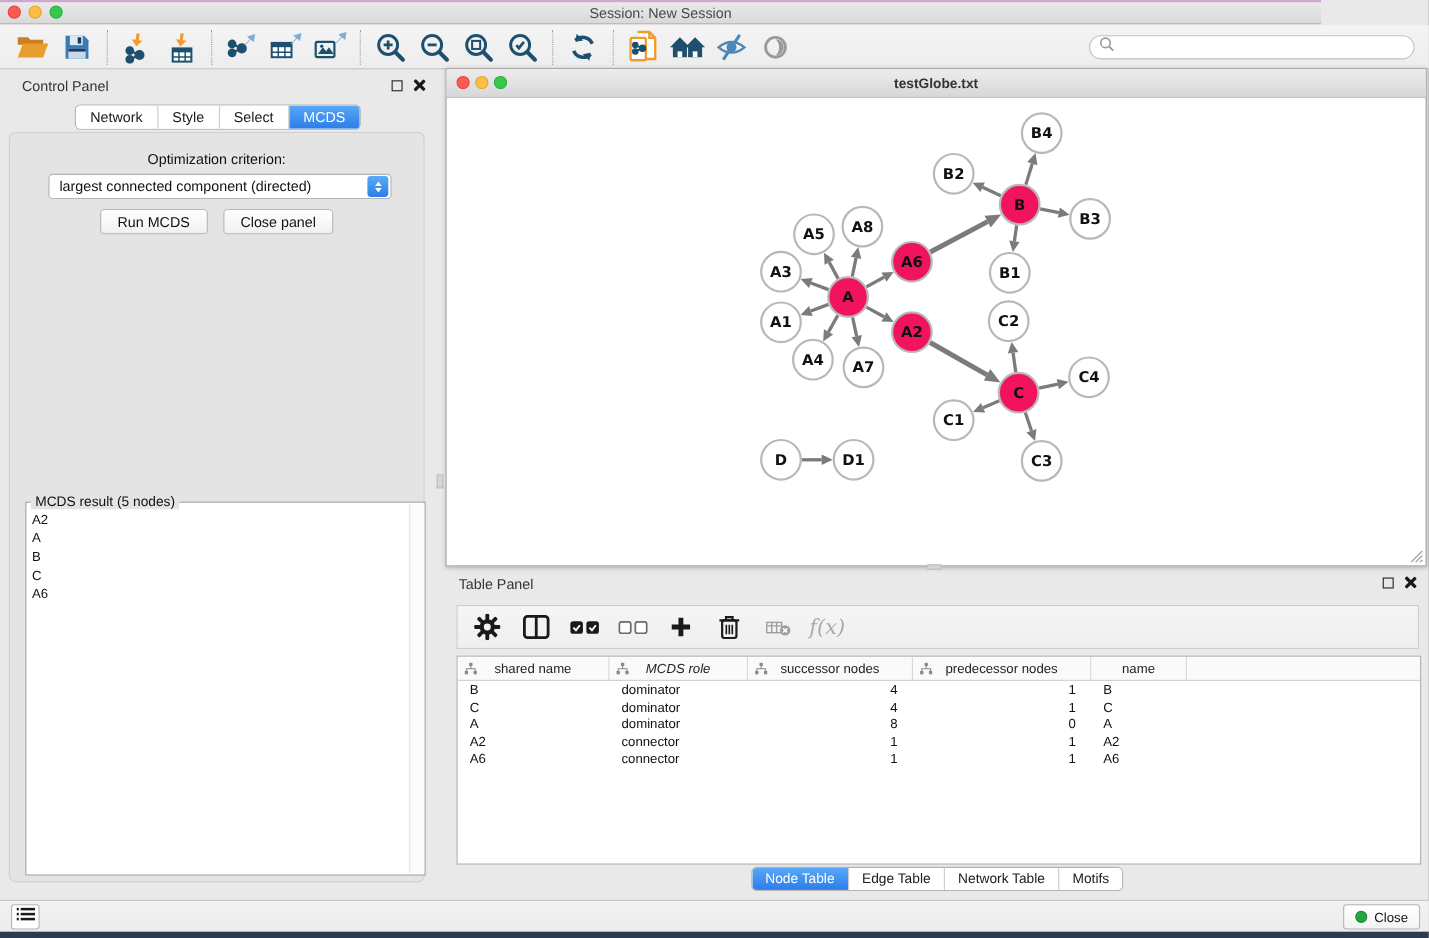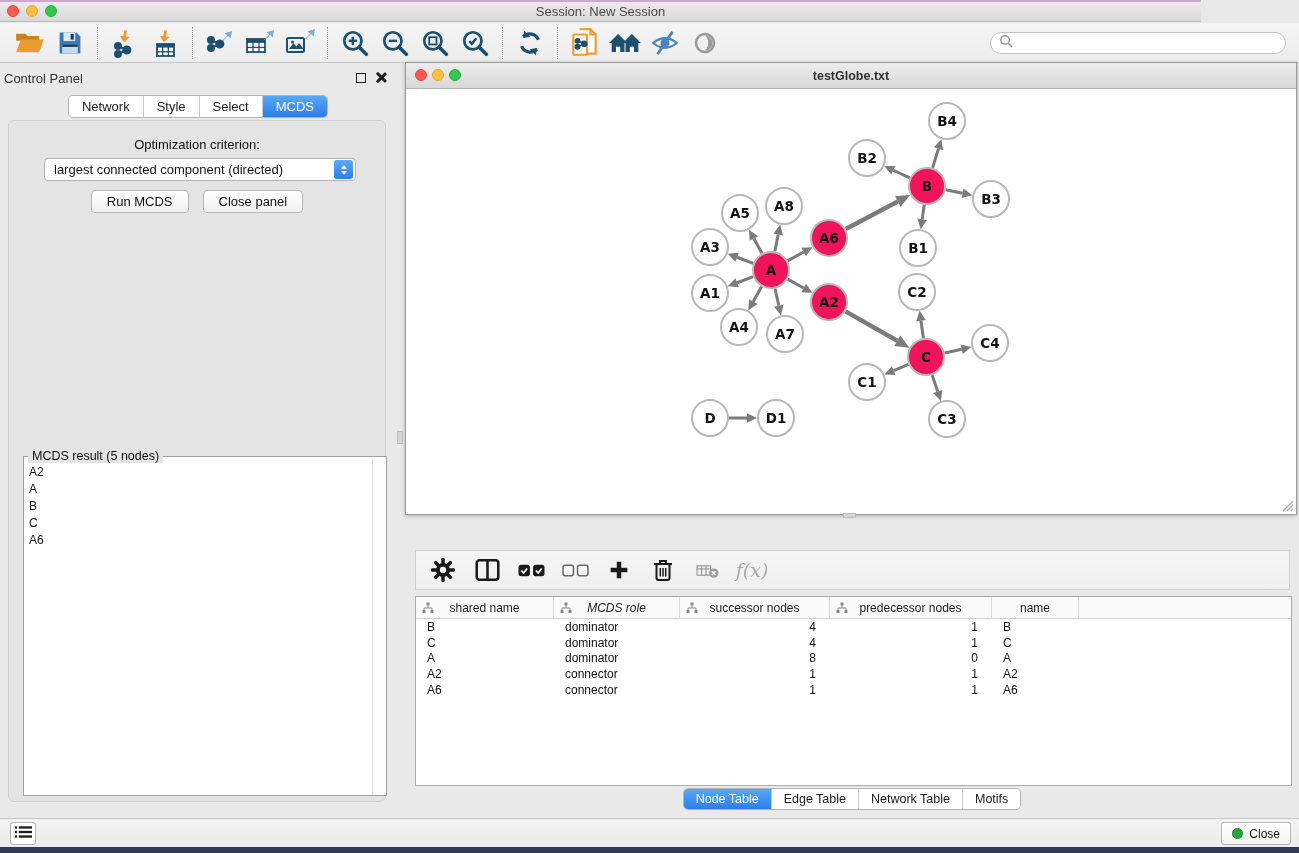--- a/index.html
+++ b/index.html
@@ -24,21 +24,21 @@
     display:flex; align-items:center; padding:0 10px; }
   .tb-btn { width:40px; height:34px; display:flex; align-items:center; justify-content:center; border-radius:4px; }
   .tb-sep { width:0; height:32px; border-left:1px dotted #9f9f9f; margin:0 7px; }
   .searchbox { margin-left:auto; width:296px; height:22px; background:#fff; border:1px solid #c2c2c2;
     border-radius:12px; display:flex; align-items:center; padding:0 8px; margin-right:3px; }
   .searchbox input { border:none; outline:none; flex:1; font-size:12px; background:transparent; }
 
   
   .control-panel { position:absolute; left:4px; top:66px; width:388px; height:748px; }
   .panel-titlerow { position:absolute; left:0; top:0; right:0; height:24px; }
-  .panel-title { position:absolute; left:0; top:5px; font-size:13px; color:#333; }
+  .panel-title { position:absolute; left:16px; top:5px; font-size:13px; color:#333; }
   .panel-wbtns { position:absolute; right:6px; top:6px; display:flex; gap:9px; align-items:center; }
   .float-ic { width:10px; height:10px; border:1.6px solid #222; }
   .close-ic { position:relative; width:11px; height:11px; }
   .close-ic::before,.close-ic::after { content:""; position:absolute; left:5px; top:-1px; width:2.6px; height:13px; background:#1a1a1a; border-radius:1px; }
   .close-ic::before { transform:rotate(45deg); } .close-ic::after { transform:rotate(-45deg); }
 
   .seg { display:inline-flex; border:1px solid #b4b4b4; border-radius:5px; overflow:hidden; background:#fff; }
   .seg-item { padding:3px 13px; font-size:13px; color:#1a1a1a; background:#fff; border-left:1px solid #cacaca; white-space:nowrap; }
   .seg-item:first-child { border-left:none; }
   .seg-item.active { background:linear-gradient(#58a8f8,#2c7de9); color:#fff; }
@@ -508,20 +508,27 @@
             <line x1="11" y1="13" x2="13" y2="11"></line>
           </g>
         </svg>
     </div>
   </div>
 
   <div class="splitter-h1"></div>
   <div class="splitter-h2"></div>
 
   <div class="table-panel">
+    <div class="panel-titlerow">
+      <div class="panel-title" style="left:12px">Table Panel</div>
+      <div class="panel-wbtns" style="right:12px">
+        <div class="float-ic"></div>
+        <div class="close-ic"></div>
+      </div>
+    </div>
     <div class="tp-toolbar" id="table-toolbar">
         <span class="tp-btn">
           <svg width="24" height="24" viewBox="0 0 22 22">
             <g fill="#1a1a1a">
               <rect x="9.4" y="0" width="3.2" height="6" rx="1.2" transform="rotate(0 11 11)"></rect>
               <rect x="9.4" y="0" width="3.2" height="6" rx="1.2" transform="rotate(45 11 11)"></rect>
               <rect x="9.4" y="0" width="3.2" height="6" rx="1.2" transform="rotate(90 11 11)"></rect>
               <rect x="9.4" y="0" width="3.2" height="6" rx="1.2" transform="rotate(135 11 11)"></rect>
               <rect x="9.4" y="0" width="3.2" height="6" rx="1.2" transform="rotate(180 11 11)"></rect>
               <rect x="9.4" y="0" width="3.2" height="6" rx="1.2" transform="rotate(225 11 11)"></rect>

